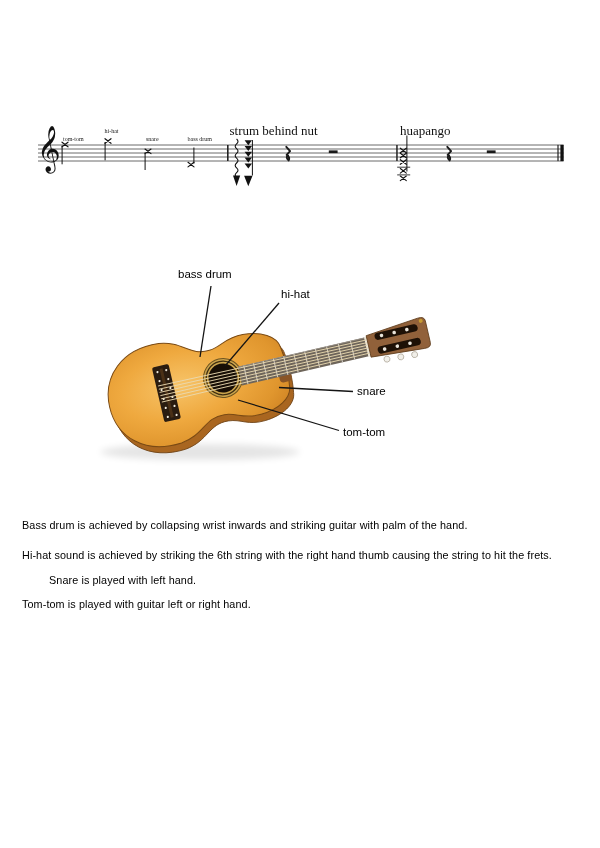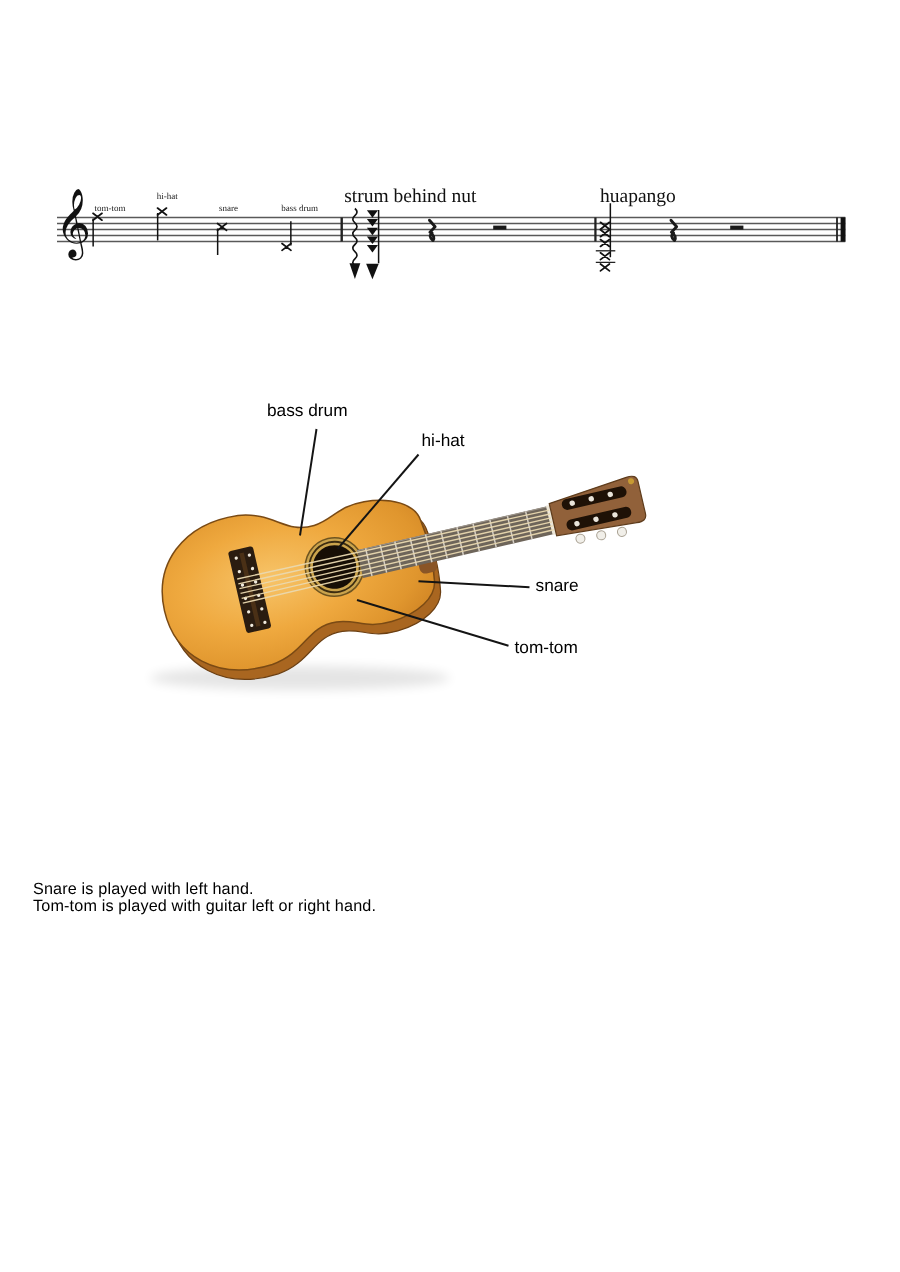--- a/index.html
+++ b/index.html
@@ -206,16 +206,18 @@
         <line x1="339" y1="430.5" x2="238" y2="400"></line>
       </g>
     </g>
   </svg>
 
   <div class="glabel" style="left:178px;top:268px;">bass drum</div>
   <div class="glabel" style="left:281px;top:288px;">hi-hat</div>
   <div class="glabel" style="left:357px;top:385px;">snare</div>
   <div class="glabel" style="left:343px;top:426px;">tom-tom</div>
 
-  <div class="para" style="top:587px;">Snare is played with left hand.</div>
+  <div class="para" style="top:519px;">Bass drum is achieved by collapsing wrist inwards and striking guitar with palm of the hand.</div>
+  <div class="para" style="top:549px;">Hi-hat sound is achieved by striking the 6th string with the right hand thumb causing the string to hit the frets.</div>
+  <div class="para" style="top:574px;margin-left:27px;">Snare is played with left hand.</div>
   <div class="para" style="top:598px;">Tom-tom is played with guitar left or right hand.</div>
 
 </div>
 
 </body></html>

